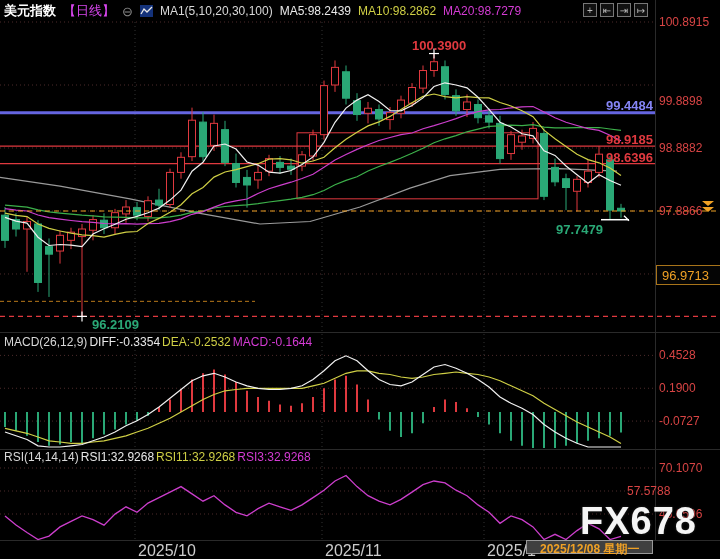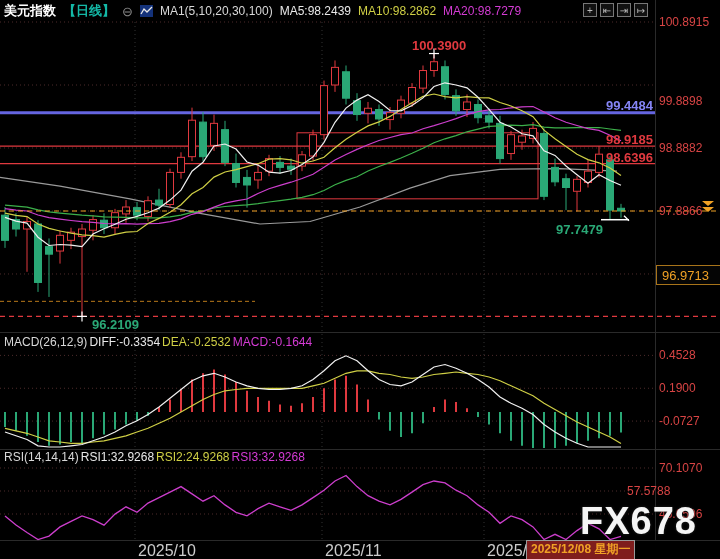--- a/index.html
+++ b/index.html
@@ -1,36 +1,36 @@
 <!DOCTYPE html>
 <html><head>
 <meta charset="utf-8">
 <style>
   html,body{margin:0;padding:0;background:#000;width:720px;height:559px;overflow:hidden;
     font-family:"Liberation Sans",sans-serif;position:relative}
   #canvas{position:absolute;left:0;top:0}
   .hdr{position:absolute;top:2px;left:4px;display:flex;align-items:center;gap:7px;font-size:12px;z-index:5}
   .sym{color:#fff;font-weight:bold;font-size:13px}
-  .per{color:#14b8a6;font-weight:bold;font-size:13px}
+  .per{color:#d946ef;font-weight:normal;font-size:13px}
   .minus{color:#8a8a8a;font-size:13px}
   .mas{color:#d8d8d8}
   .ma5{color:#e8e8e8}.ma10{color:#cfcf45}.ma20{color:#d43bd4}
   .tools{position:absolute;top:3px;right:72px;display:flex;gap:3px;z-index:5}
   .tool{width:14px;height:14px;border:1px solid #777;color:#bbb;font-size:10px;line-height:13px;
     text-align:center;background:#111;box-sizing:border-box}
   .axislbl{position:absolute;left:659px;font-size:12px;color:#d84444;z-index:4}
   .linelbl{position:absolute;left:601px;width:52px;text-align:right;font-size:13px;font-weight:bold;z-index:4}
   .anno{position:absolute;font-size:13px;font-weight:bold;z-index:4}
   .green{color:#2aa876}.red{color:#e0393f}.blue{color:#8585f5}
   .paneht{position:absolute;left:4px;display:flex;gap:2px;font-size:12px;z-index:5}
   .white{color:#e8e8e8}.ttl{color:#d8d8d8}
   .pricebox{position:absolute;left:656px;top:265px;width:72px;height:20px;border:1px solid #a8741a;
     background:#050505;color:#f0a125;font-size:13px;line-height:20px;padding-left:5px;z-index:4;box-sizing:border-box}
-  .datebox{position:absolute;left:526px;top:540px;height:20px;border:1px solid #999;background:#7f1d1d;
-    color:#f0a125;font-weight:bold;font-size:12px;line-height:16px;padding:0 4px;z-index:6;box-sizing:border-box}
+  .datebox{position:absolute;left:526px;top:540px;height:14px;border:1px solid #999;background:#404040;
+    color:#f0a125;font-weight:bold;font-size:12px;line-height:16px;padding:0 13px;z-index:6;box-sizing:border-box}
   .monthlbl{position:absolute;top:542px;color:#ccc;font-size:16px;z-index:5}
   .watermark{position:absolute;left:580px;top:500px;font-size:38px;font-weight:bold;color:#f5f5f5;
     letter-spacing:1px;text-shadow:0 0 3px rgba(40,40,40,.9);z-index:6}
   .seal{position:absolute;left:702px;top:200px;z-index:5}
   .seal .t{width:0;height:0;border-left:6px solid transparent;border-right:6px solid transparent;
     border-top:5px solid #f0a125;margin:1px 0}
   .chicon{width:13px;height:12px;background:#14327a;display:inline-block}
 </style>
 </head>
 <body>
@@ -286,21 +286,21 @@
 <div class="paneht" style="top:335px">
   <span class="ttl">MACD(26,12,9)</span>
   <span class="white">DIFF:-0.3354</span>
   <span class="ma10">DEA:-0.2532</span>
   <span class="ma20">MACD:-0.1644</span>
 </div>
 
 <div class="paneht" style="top:450px">
   <span class="ttl">RSI(14,14,14)</span>
   <span class="white">RSI1:32.9268</span>
-  <span class="ma10">RSI2:24.9268</span>
+  <span class="ma10">RSI11:32.9268</span>
   <span class="ma20">RSI3:32.9268</span>
 </div>
 
 <div class="datebox">2025/12/08 星期一</div>
 
 <div class="watermark">FX678</div>
 
 <div class="axislbl" style="left: 659px; top: 15px;">100.8915</div>
 <div class="axislbl" style="left: 659px; top: 94px;">99.8898</div>
 <div class="axislbl" style="left: 659px; top: 140.994px;">98.8882</div>

